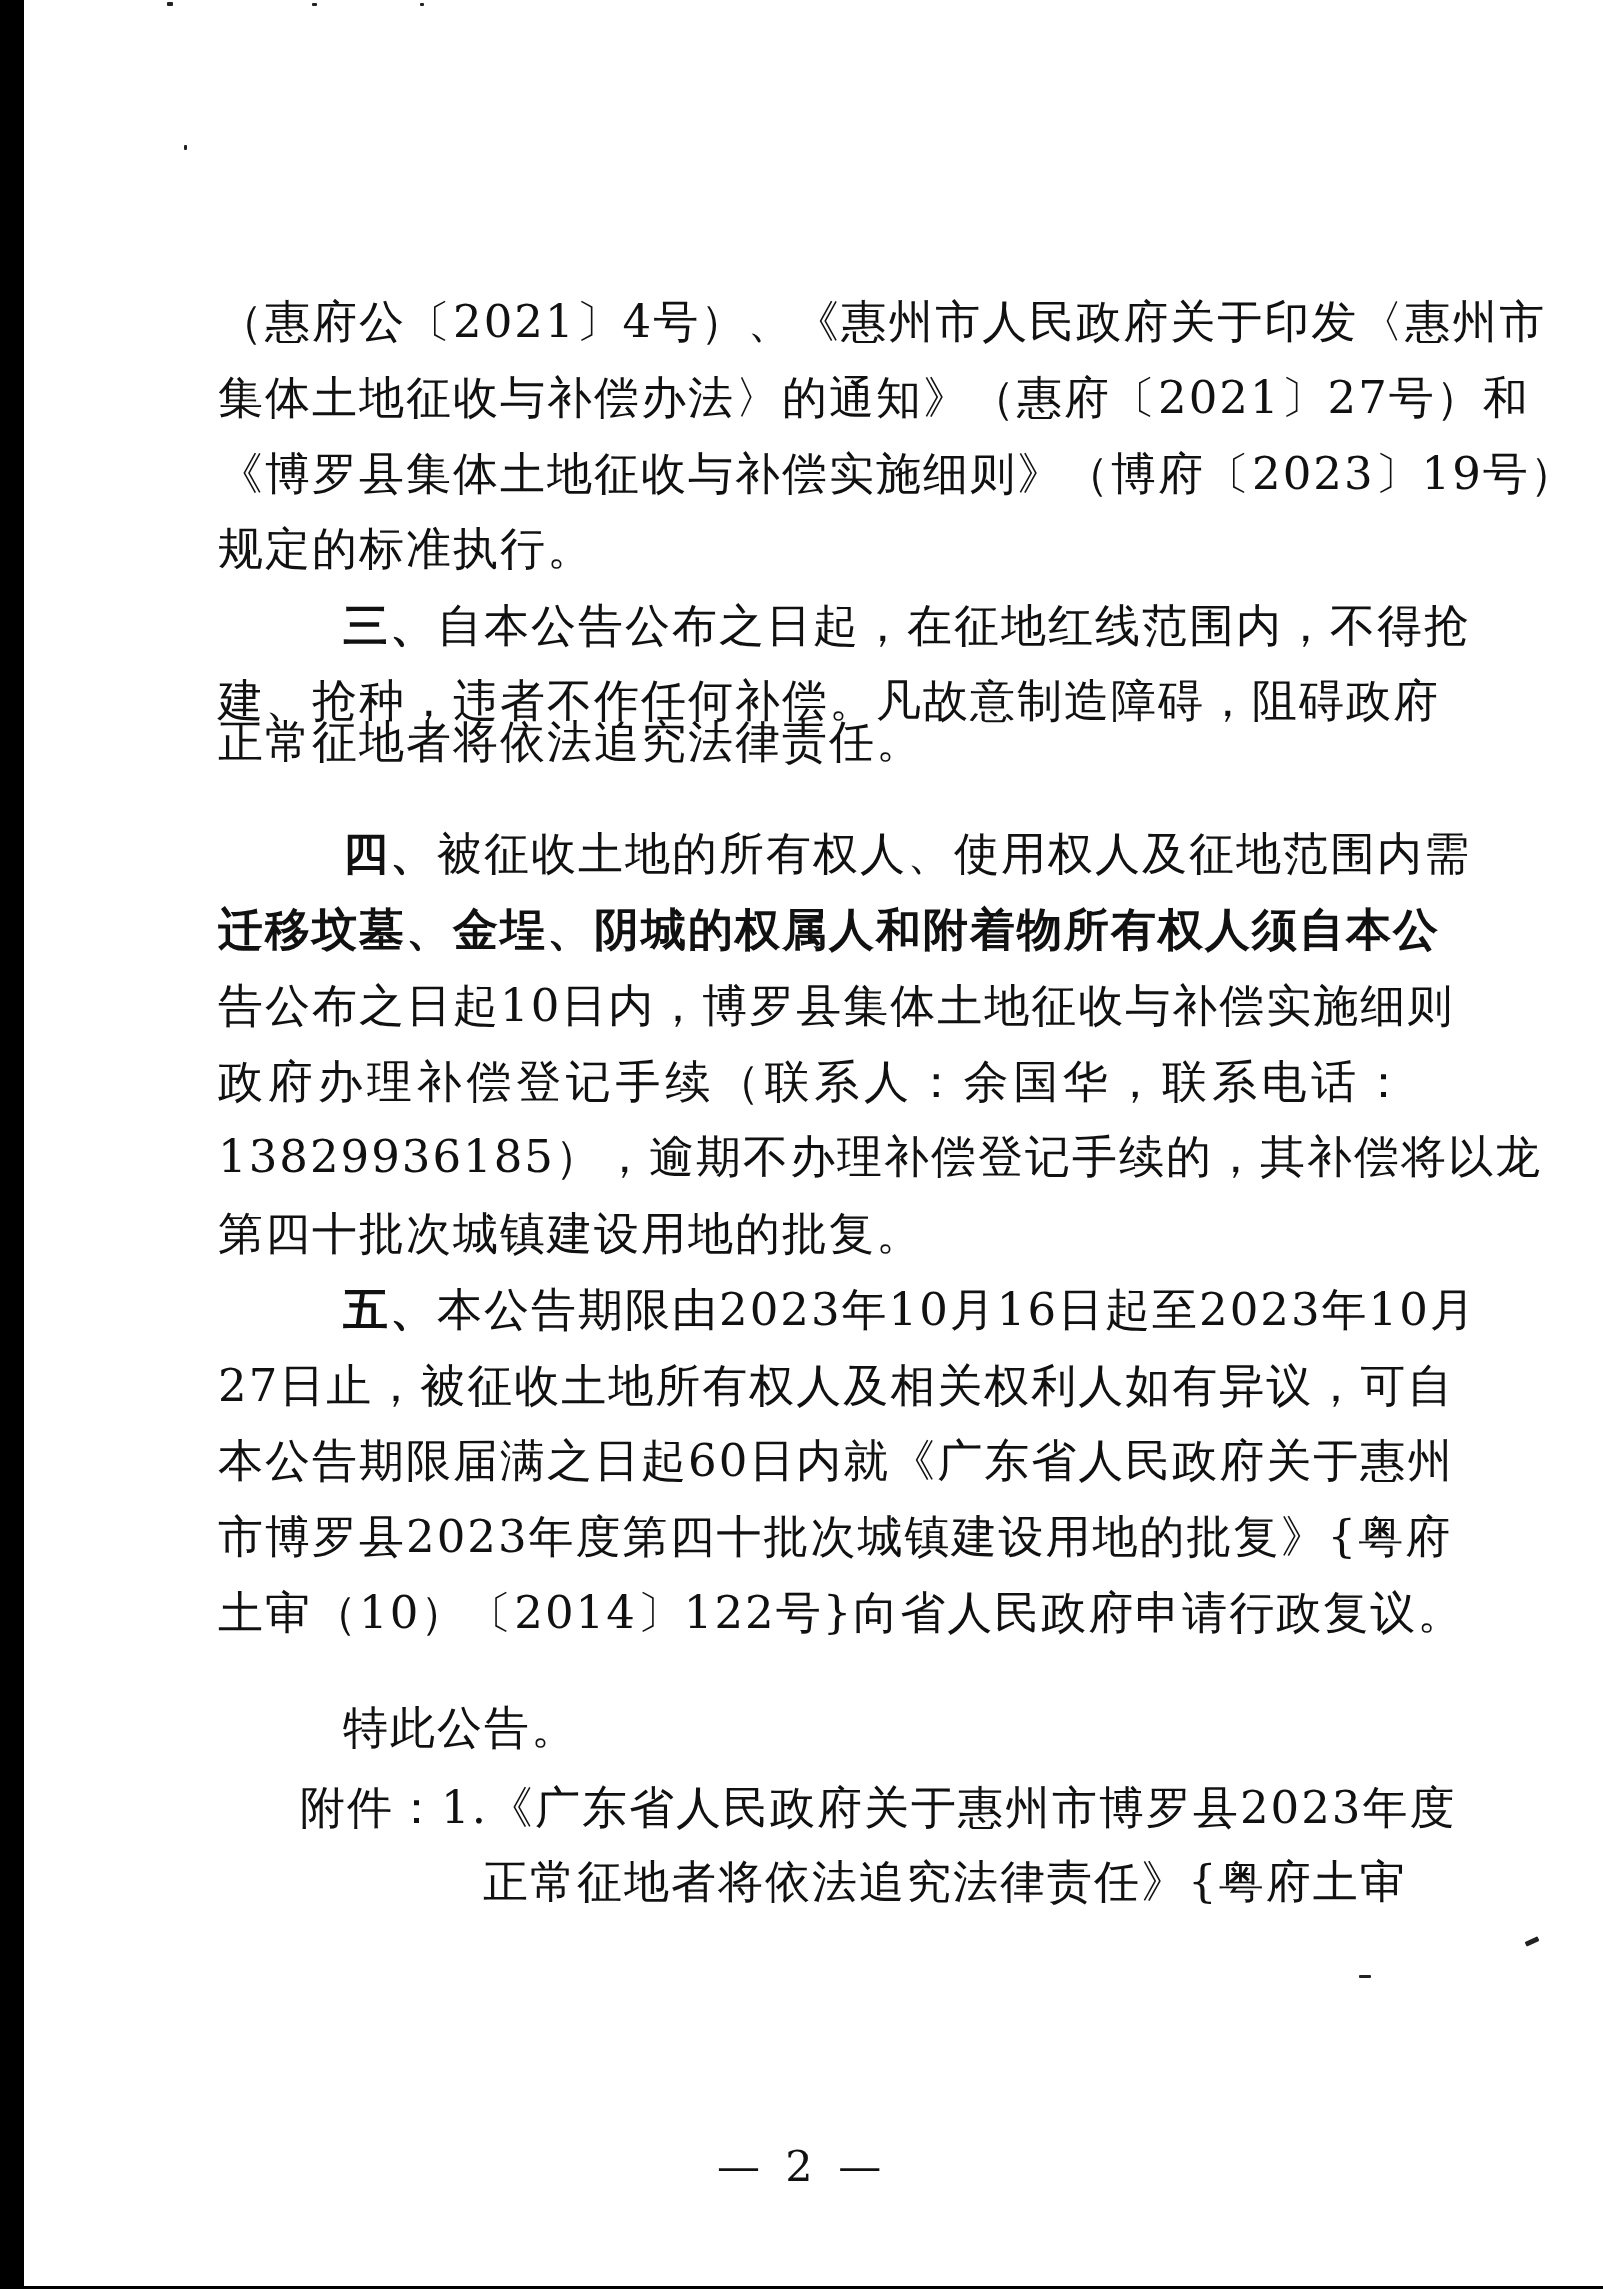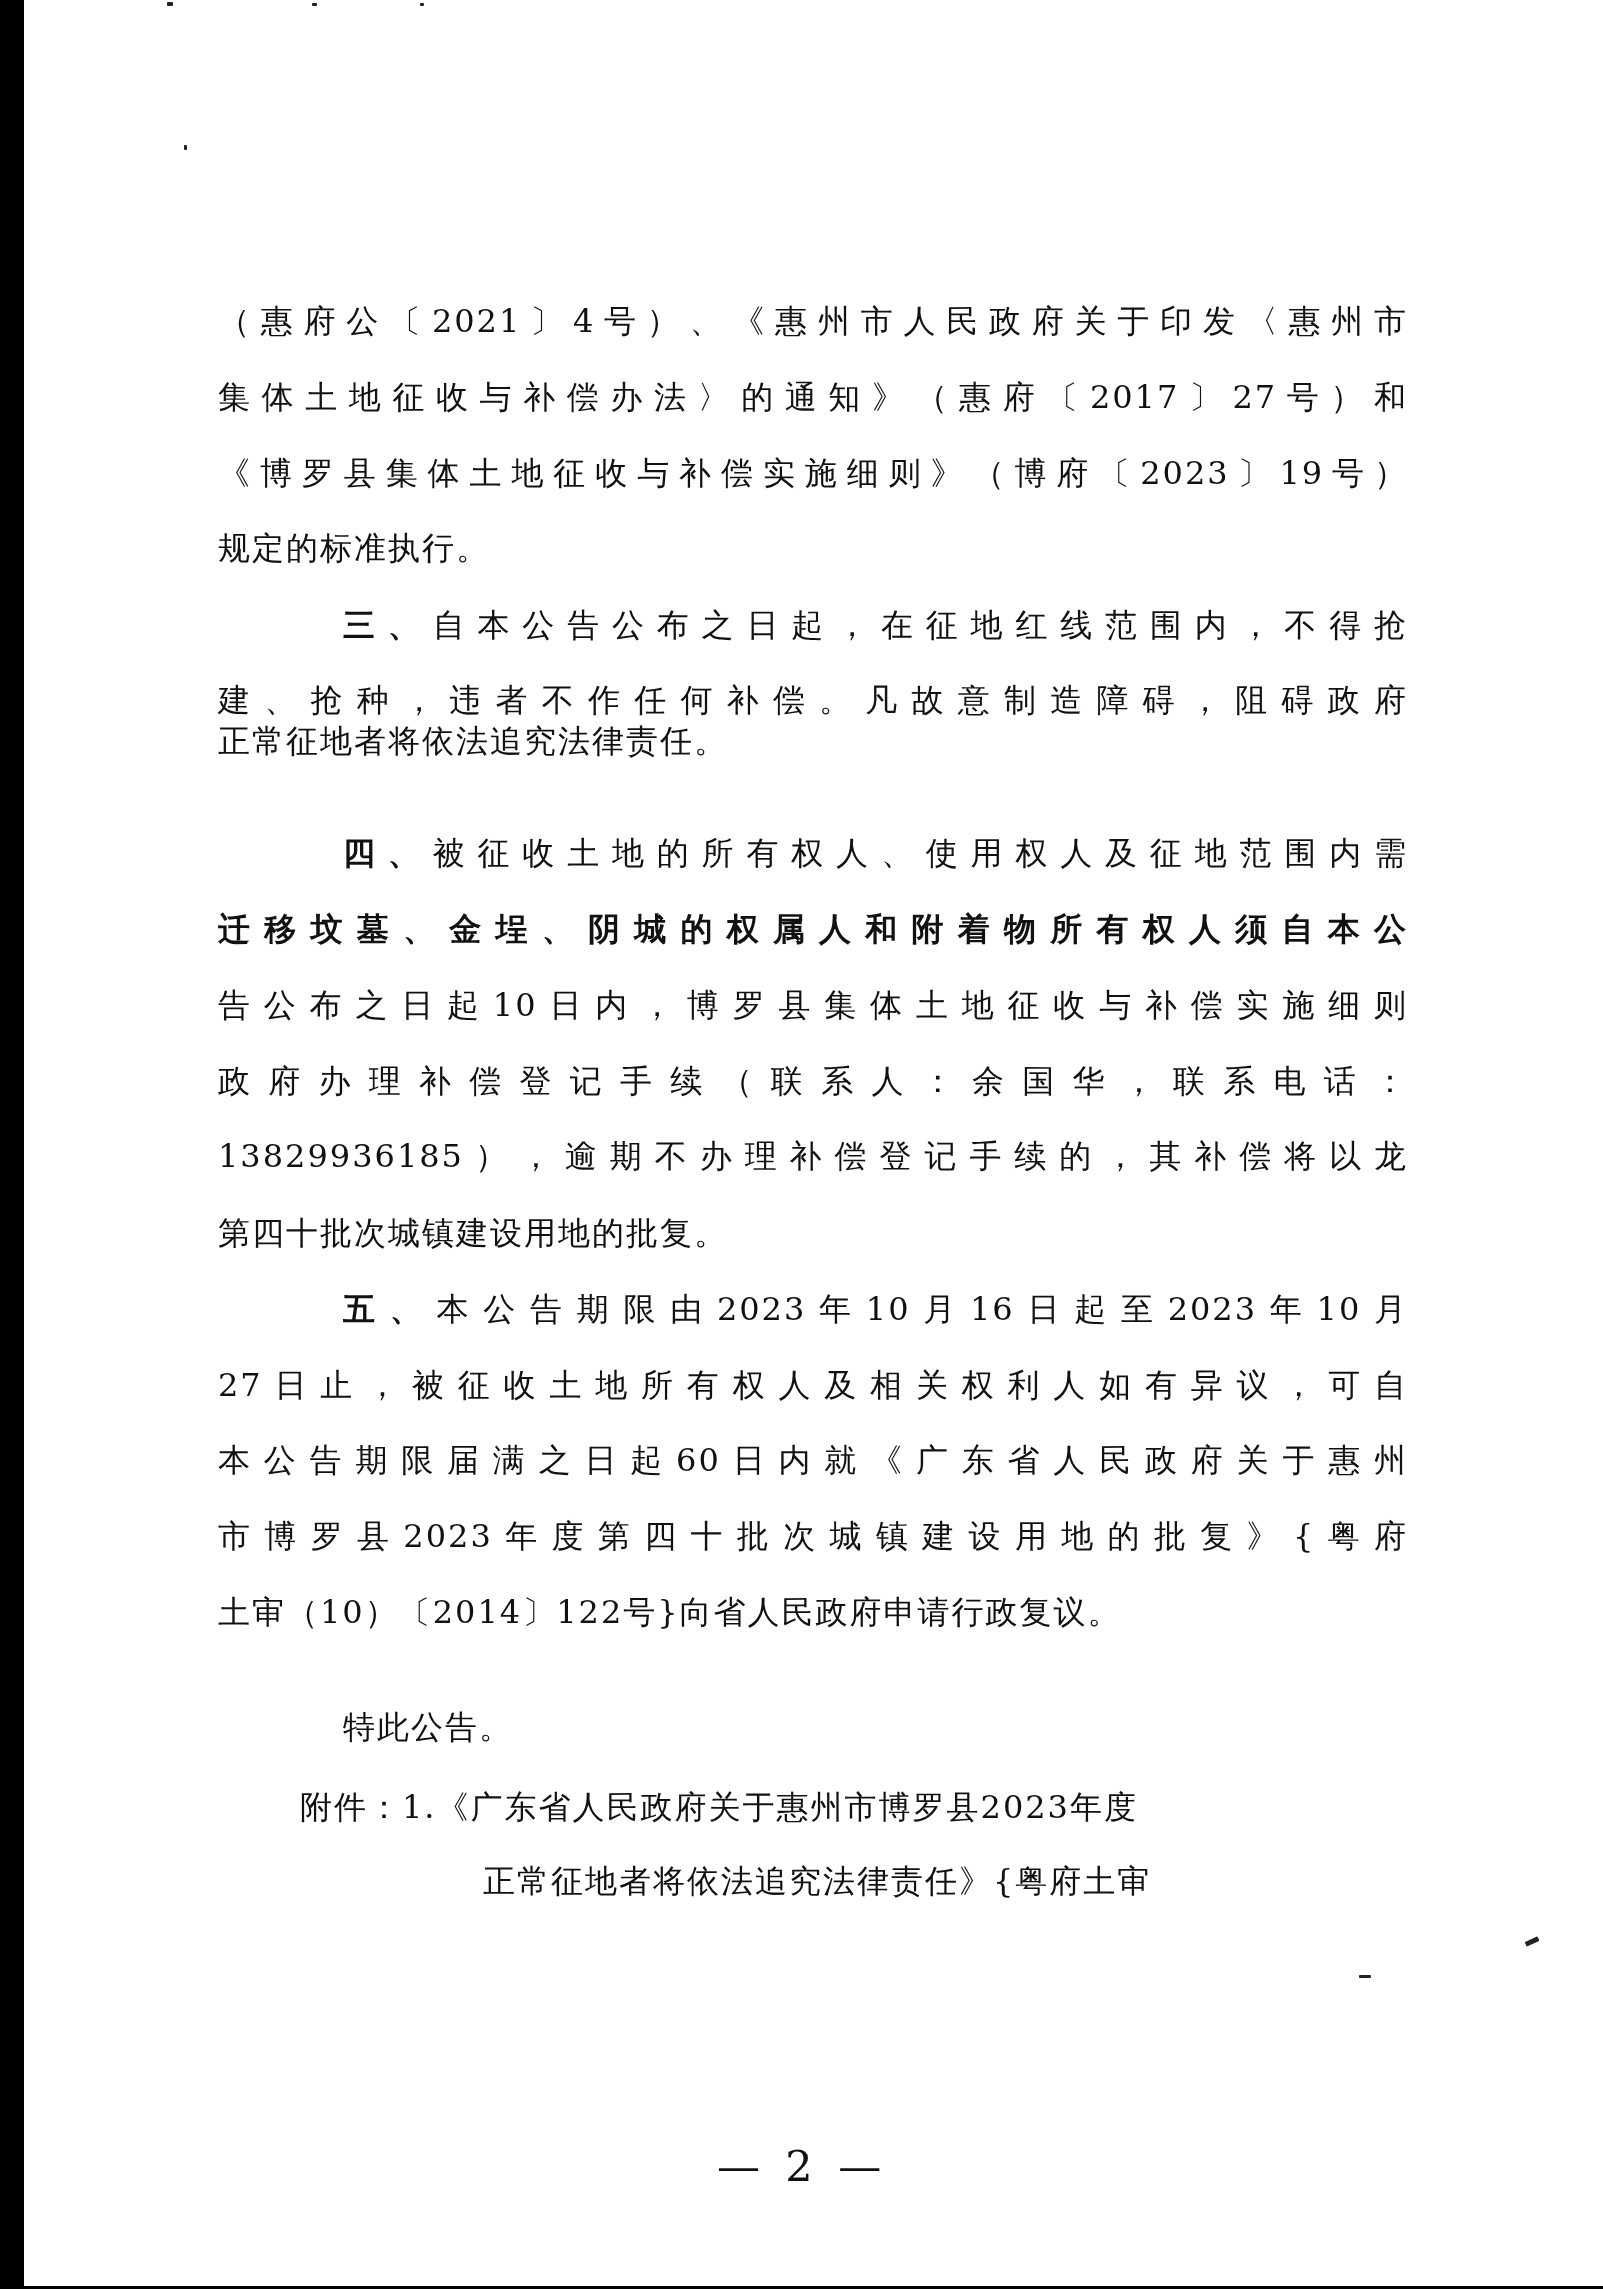--- a/index.html
+++ b/index.html
@@ -14,21 +14,21 @@
   }
   .scan-edge-bottom {
     position: absolute; left: 0; bottom: 0; width: 1604px; height: 3.9px; background: #000;
   }
   .speck { position: absolute; background: #222; border-radius: 1px; }
   .page {
     position: absolute; left: 218px; top: 0; width: 1190px;
   }
   .line {
     position: absolute; left: 0; width: 1190px; height: 59px;
-    font-size: 32px; line-height: 59px; white-space: nowrap;
+    font-size: 45px; line-height: 59px; white-space: nowrap;
     text-align: justify; text-align-last: justify;
     letter-spacing: 2px;
   }
   .line.last { text-align-last: left; }
   .indent { padding-left: 125px; box-sizing: border-box; }
   .bold-lead { font-weight: bold; }
   .attach-cont { left: 265px; width: 925px; }
   .page-number {
     position: absolute; left: 0; width: 1604px; top: 2137px; text-align: center;
     font-size: 43px; line-height: 59px; letter-spacing: 5.9px;
@@ -43,21 +43,21 @@
 <div class="speck" style="left:167px;top:2px;width:5.9px;height:3.9px;"></div>
 <div class="speck" style="left:312px;top:2.9px;width:4.9px;height:2.9px;"></div>
 <div class="speck" style="left:420px;top:2.9px;width:3.9px;height:2.9px;"></div>
 <div class="speck" style="left:184px;top:145px;width:2.9px;height:4.9px;"></div>
 <div class="speck" style="left:1525px;top:1939px;width:13.7px;height:4.9px;transform:rotate(-25deg);"></div>
 <div class="speck" style="left:1359px;top:1975px;width:11.8px;height:2.9px;"></div>
 
 <div class="page">
 
   <div class="line" style="top:292px;">（惠府公〔2021〕4号）、《惠州市人民政府关于印发〈惠州市</div>
-  <div class="line" style="top:368px;">集体土地征收与补偿办法〉的通知》（惠府〔2017〕27号）和</div>
+  <div class="line" style="top:368px;">集体土地征收与补偿办法〉的通知》（惠府〔2021〕27号）和</div>
   <div class="line" style="top:444px;">《博罗县集体土地征收与补偿实施细则》（博府〔2023〕19号）</div>
   <div class="line last" style="top:519px;">规定的标准执行。</div>
 
   <div class="line indent" style="top:596px;"><span class="bold-lead">三、</span><span>自本公告公布之日起，在征地红线范围内，不得抢</span></div>
   <div class="line" style="top:671px;">建、抢种，违者不作任何补偿。凡故意制造障碍，阻碍政府</div>
   <div class="line last" style="top:712px;">正常征地者将依法追究法律责任。</div>
 
   <div class="line indent" style="top:824px;"><span class="bold-lead">四、</span><span>被征收土地的所有权人、使用权人及征地范围内需</span></div>
   <div class="line" style="top:900px;font-weight:bold;">迁移坟墓、金埕、阴城的权属人和附着物所有权人须自本公</div>
   <div class="line" style="top:976px;">告公布之日起10日内，博罗县集体土地征收与补偿实施细则</div>

